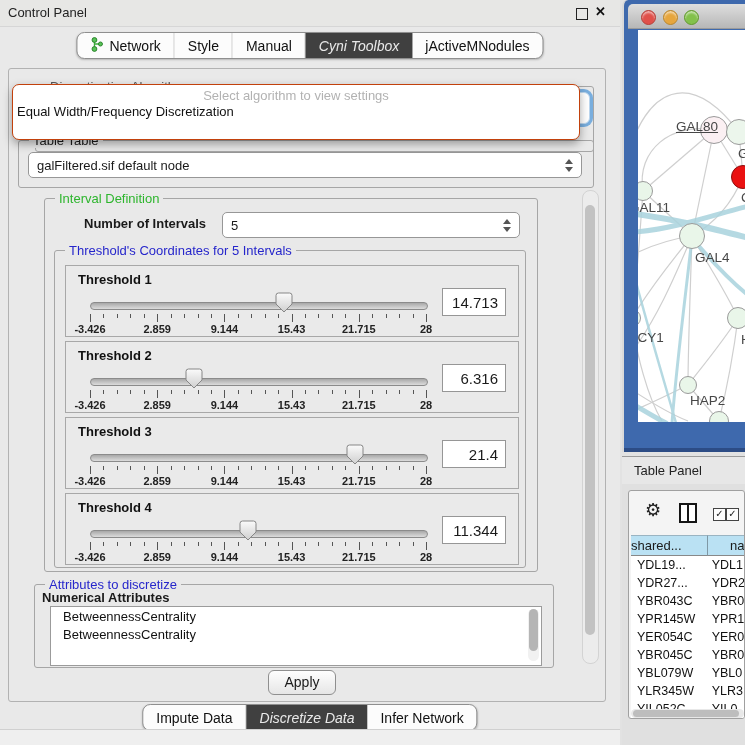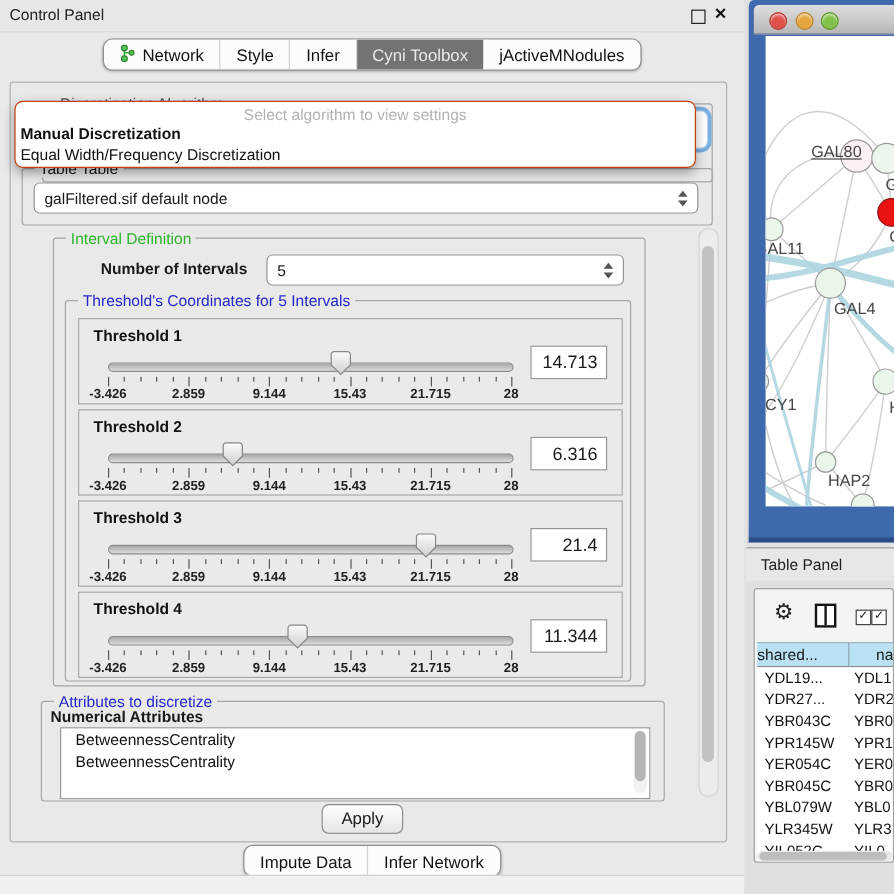--- a/index.html
+++ b/index.html
@@ -11,21 +11,21 @@
   .cp-titlebar{position:absolute;left:0;top:0;width:620px;height:26px;background:#e7e7e5;border-bottom:1px solid #d6d6d6;}
   .cp-title{position:absolute;left:8px;top:5px;font-size:13px;color:#222;}
   .win-float{position:absolute;left:576px;top:8px;width:10px;height:10px;border:1.5px solid #222;background:transparent;}
   .win-close{position:absolute;left:595px;top:4px;font-size:13px;font-weight:bold;color:#111;}
   
   .seg{position:absolute;display:flex;height:25px;border:1px solid #8f8f8f;border-radius:8px;
        background:#fcfcfc;box-shadow:0 1px 2px rgba(0,0,0,.22);overflow:hidden;}
   .seg-tab{display:flex;align-items:center;gap:6px;padding:0 13px;font-size:14px;color:#111;
            border-right:1px solid #d2d2d2;white-space:nowrap;}
   .seg-tab:last-child{border-right:none;}
-  .seg-tab.sel{background:#737373;color:#e9e9e9;border-right:none;}
+  .seg-tab.sel{background:#404040;color:#e9e9e9;border-right:none;font-style:italic;}
   .top-tabs{top:32px;left:50%;transform:translateX(-50%);}
   .bottom-tabs{top:704px;left:50%;transform:translateX(-50%);}
   .cp-footer{position:absolute;left:0;top:729px;width:620px;height:16px;background:#efefef;border-top:1px solid #d0d0d0;}
   
   .outer-box{position:absolute;left:8px;top:68px;width:596px;height:632px;border:1px solid #b2b2b2;border-radius:3px;background:#e9e9e9;}
   .group{position:absolute;border:1px solid #a6a6a6;border-radius:3px;}
   .group-title{position:absolute;top:-8px;left:10px;background:#e9e9e9;padding:0 4px;font-size:13px;white-space:nowrap;}
   .t-gray{color:#555;}
   .t-green{color:#2db52d;}
   .t-blue{color:#2626cb;}
@@ -131,40 +131,39 @@
             <circle cx="4" cy="12" r="2.4" fill="#57c257" stroke="#2c842c"></circle>
             <circle cx="10" cy="7" r="2" fill="#57c257" stroke="#2c842c"></circle>
           </svg>
         </span>
         <span>Network</span>
       </div>
       <div class="seg-tab">
         <span>Style</span>
       </div>
       <div class="seg-tab">
-        <span>Infer</span>
+        <span>Manual</span>
       </div>
       <div class="seg-tab sel">
         <span>Cyni Toolbox</span>
       </div>
       <div class="seg-tab">
         <span>jActiveMNodules</span>
       </div>
     </div>
 
     <div class="outer-box"></div>
 
     <div class="group" style="left:35px;top:86px;width:557px;height:64px;">
       <span class="group-title t-gray">Discretization Algorithm</span>
     </div>
     <div class="algo-combo"></div>
 
     <div class="popup">
       <div class="popup-hint">Select algorithm to view settings</div>
-      <div class="popup-opt bold">Manual Discretization</div>
       <div class="popup-opt">Equal Width/Frequency Discretization</div>
     </div>
 
     <div class="group" style="left:18px;top:140px;width:574px;height:46px;">
       <span class="group-title">Table Table</span>
     </div>
     <div class="combo" style="left:28px;top:152px;width:554px;height:26px;">
       <span class="cval">galFiltered.sif default node</span>
       <span class="stepper">
           <span class="tri-up"></span>
@@ -388,20 +387,23 @@
 
     <div class="vscroll">
         <div class="vscroll-thumb"></div>
       </div>
 
     <div class="apply-btn">Apply</div>
 
     <div class="seg bottom-tabs">
       <div class="seg-tab">
         <span>Impute Data</span>
+      </div>
+      <div class="seg-tab sel">
+        <span>Discretize Data</span>
       </div>
       <div class="seg-tab">
         <span>Infer Network</span>
       </div>
     </div>
     <div class="cp-footer"></div>
   </div>
 
   <div class="net-frame">
     <div class="mac-bar">

